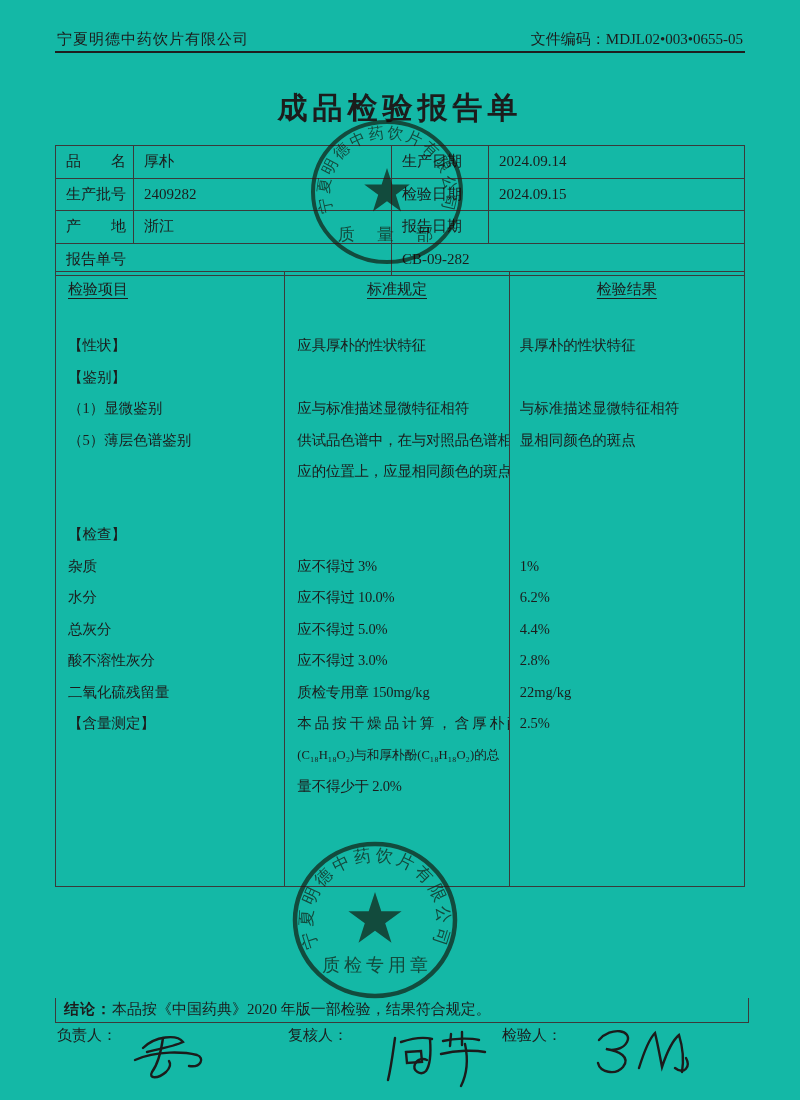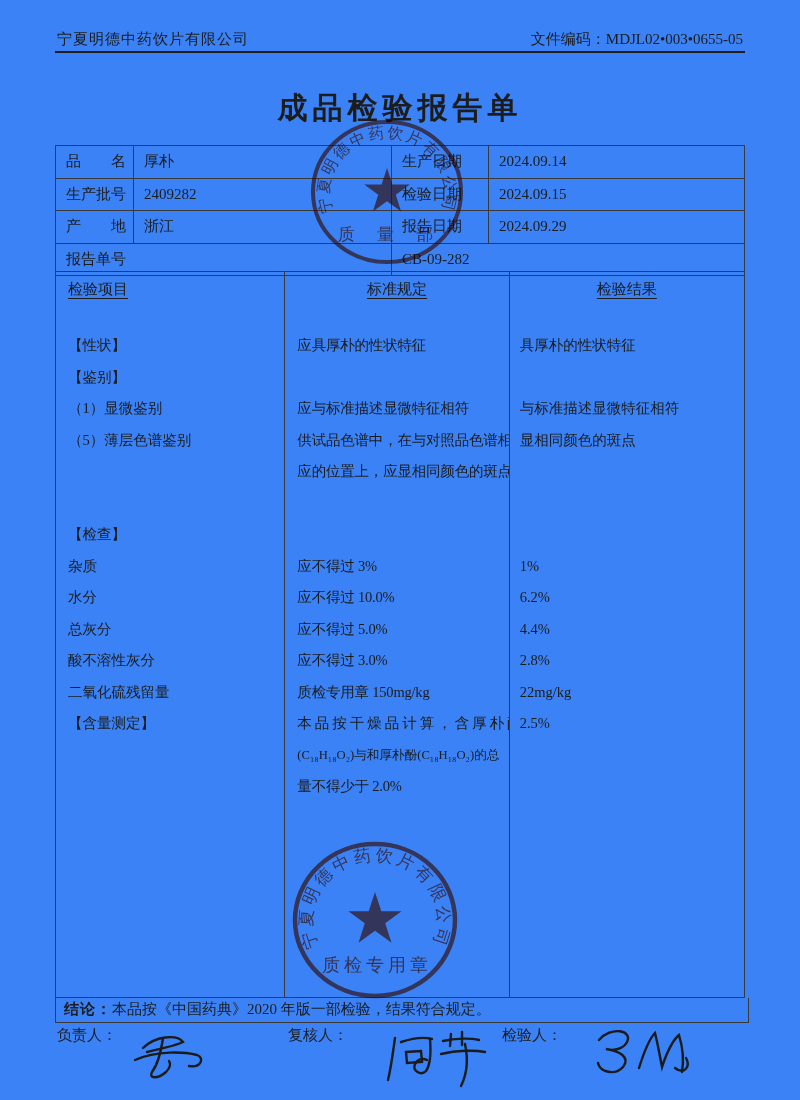--- a/index.html
+++ b/index.html
@@ -1,35 +1,35 @@
 <!DOCTYPE html>
 <html><head>
 <meta charset="utf-8">
 <style>
   html,body{margin:0;padding:0;background:#888;}
   #page{
-    position:relative; width:800px; height:1100px; background:#3b82f6;
+    position:relative; width:800px; height:1100px; background:#14b8a6;
     font-family:"Liberation Serif","DejaVu Serif",serif; color:#1c1c1c;
     overflow:hidden;
   }
   
   .hdr-company{position:absolute; left:57px; top:30px; font-size:15px; letter-spacing:1px;}
   .hdr-code{position:absolute; right:57px; top:30px; font-size:15px;}
   .hdr-rule{position:absolute; left:55px; top:51px; width:690px; height:2.4px; background:#1e1e1e;}
   
   .doc-title{position:absolute; left:0; top:88px; width:800px; text-align:center;
     font-size:30px; font-weight:bold; letter-spacing:5px;}
   
   .info-grid{position:absolute; left:55px; top:145px; width:690px; border:1.6px solid #3a3a3a; box-sizing:border-box; background:transparent;}
   .info-row{display:grid; grid-template-columns:78px 258px 97px 1fr; border-bottom:1.6px solid #3a3a3a;}
   .info-row.report{grid-template-columns:336px 1fr; border-bottom:none;}
   .cell{height:31.5px; line-height:31.5px; font-size:15px; padding-left:10px; box-sizing:border-box; white-space:pre; overflow:hidden;}
   .cell.bR{border-right:1.6px solid #3a3a3a;}
   
-  .main-box{position:absolute; left:55px; top:271px; width:690px; height:727px; border:1.6px solid #3a3a3a; box-sizing:border-box; display:flex;}
+  .main-box{position:absolute; left:55px; top:271px; width:690px; height:616px; border:1.6px solid #3a3a3a; box-sizing:border-box; display:flex;}
   .mcol{box-sizing:border-box; overflow:hidden;}
   .mcol.c1{width:230px; border-right:1.6px solid #3a3a3a;}
   .mcol.c2{width:225px; border-right:1.6px solid #3a3a3a;}
   .mcol.c3{width:235px;}
   .col-head{padding-top:8px; height:22px; font-size:15px; text-align:center;}
   .mcol.c1 .col-head{text-align:left; padding-left:12px;}
   .uhead{text-decoration:underline; text-underline-offset:4px;}
   .lines{margin-top:28px;}
   .bline{height:31.5px; line-height:31.5px; font-size:14.5px; white-space:pre; overflow:hidden;}
   .mcol.c1 .bline{padding-left:12px;}
@@ -70,21 +70,20 @@
     <div class="info-row">
       <div class="cell bR">生产批号</div>
       <div class="cell bR">2409282</div>
       <div class="cell bR">检验日期</div>
       <div class="cell">2024.09.15</div>
     </div>
     <div class="info-row">
       <div class="cell bR">产　　地</div>
       <div class="cell bR">浙江</div>
       <div class="cell bR">报告日期</div>
-      <div class="cell">2024.09.29</div>
     </div>
     <div class="info-row report">
       <div class="cell bR">报告单号</div>
       <div class="cell">CB-09-282</div>
     </div>
   </div>
 
   <div class="main-box">
     <div class="mcol c1">
       <div class="col-head"><span class="uhead">检验项目</span></div>

